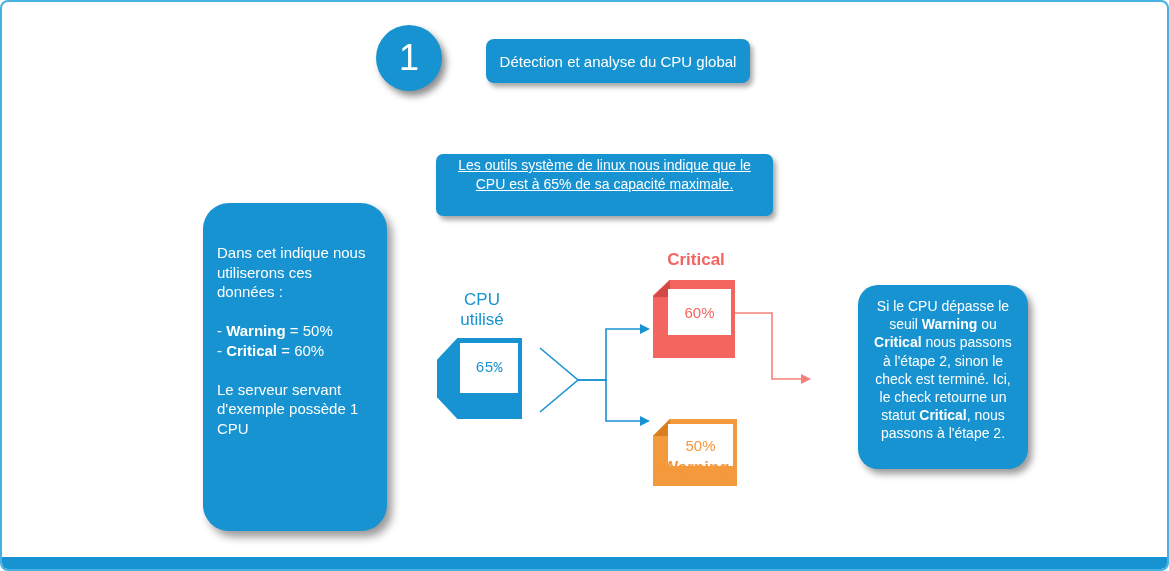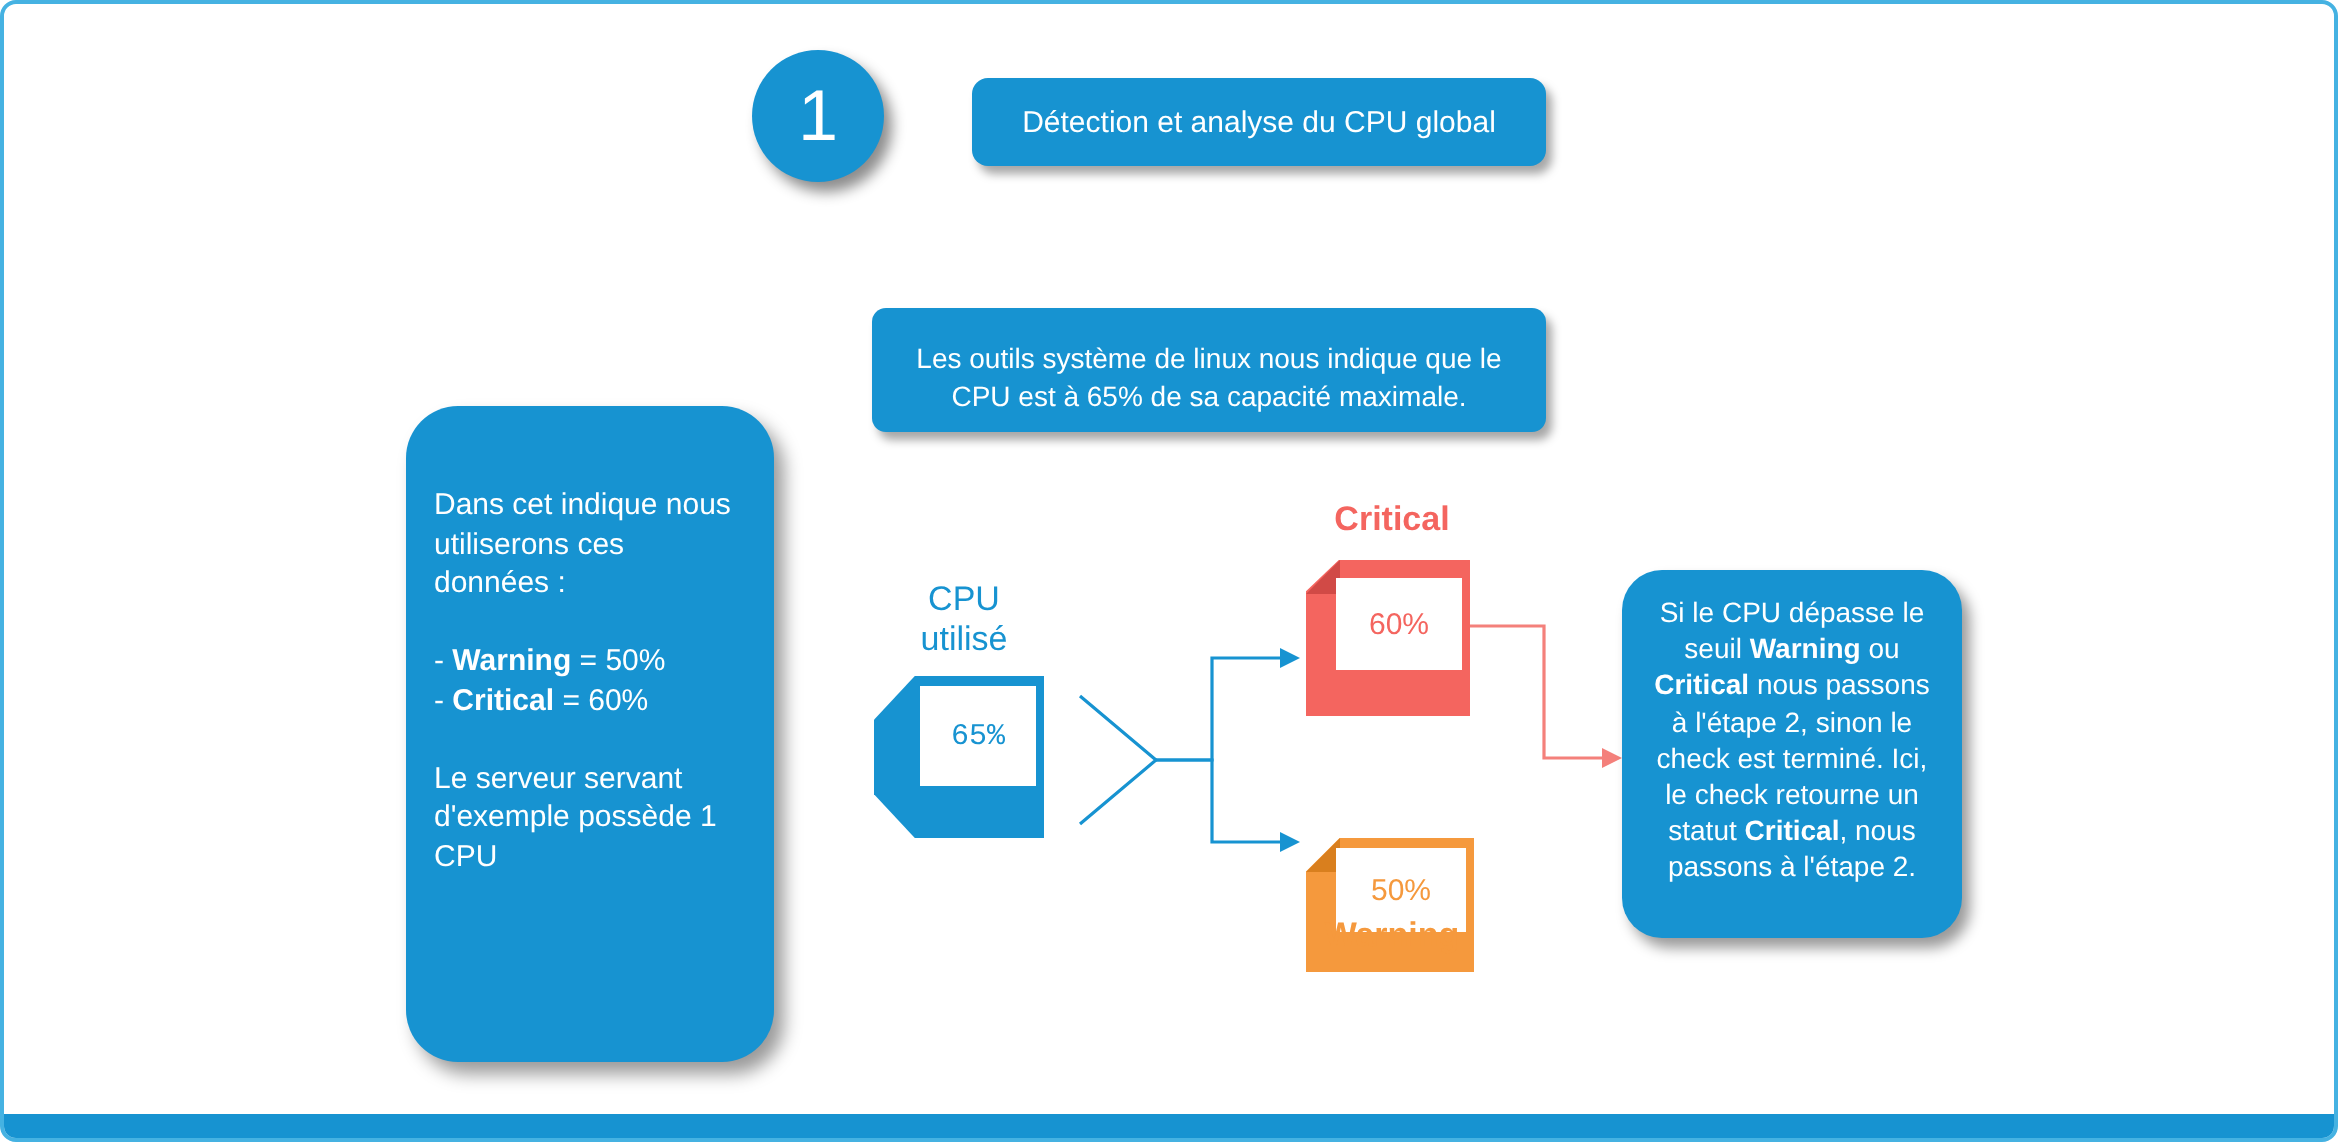--- a/index.html
+++ b/index.html
@@ -18,42 +18,43 @@
     background:#1793d1;
   }
   
   .step-circle{
     position:absolute;left:374px;top:23px;width:66px;height:66px;
     border-radius:50%;background:#1793d1;color:#fff;
     display:flex;align-items:center;justify-content:center;
     font-size:36px;box-shadow:4px 5px 7px rgba(0,0,0,.45);
   }
   .step-title{
-    position:absolute;left:484px;top:37px;width:287px;height:44px;
+    position:absolute;left:484px;top:37px;width:264px;height:44px;
     background:#1793d1;border-radius:8px;color:#fff;
     display:flex;align-items:center;justify-content:center;
     font-size:15px;box-shadow:3px 4px 5px rgba(0,0,0,.35);
     text-align:center;
   }
   .info-callout{
     position:absolute;left:434px;top:152px;width:337px;height:62px;
-    box-sizing:border-box;padding:16px 14px;
+    box-sizing:border-box;padding:2px 14px;
     background:#1793d1;border-radius:7px;color:#fff;
     font-size:14px;line-height:1.35;text-align:center;
     box-shadow:3px 4px 5px rgba(0,0,0,.35);
+    text-decoration:underline;
   }
   .example-panel{
     position:absolute;left:201px;top:201px;width:184px;height:328px;
     box-sizing:border-box;padding:40px 14px 14px 14px;
     background:#1793d1;border-radius:26px;color:#fff;
     font-size:15px;line-height:1.3;
     box-shadow:5px 6px 9px rgba(0,0,0,.4);
   }
   .result-panel{
-    position:absolute;left:809px;top:283px;width:170px;height:184px;
+    position:absolute;left:856px;top:283px;width:170px;height:184px;
     box-sizing:border-box;padding:12px 12px;
     background:#1793d1;border-radius:20px;color:#fff;
     font-size:14px;line-height:1.3;text-align:center;
     box-shadow:4px 5px 7px rgba(0,0,0,.4);
   }
   .cpu-label{
     position:absolute;left:438px;top:288px;width:84px;
     color:#1793d1;font-weight:normal;font-size:17px;line-height:1.2;
     text-align:center;
   }

